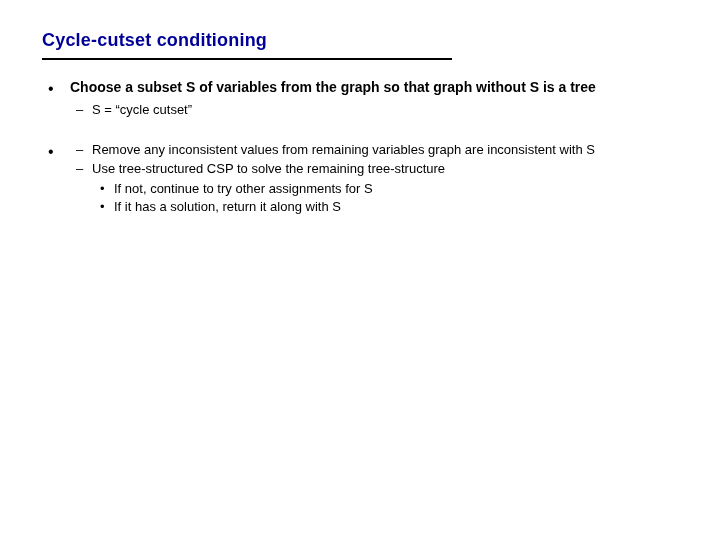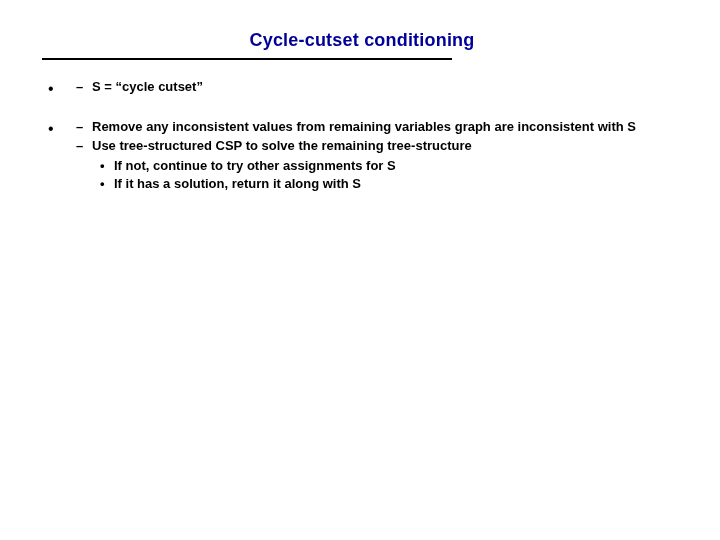--- a/index.html
+++ b/index.html
@@ -16,21 +16,20 @@
   .slide {
     box-sizing: border-box;
     padding: 28px 38px 20px 42px;
   }
   .title {
     color: #000099;
     font-weight: bold;
     font-size: 18px;
     letter-spacing: 0.2px;
     margin-bottom: 6px;
-    text-align: center;
   }
   .rule {
     border: none;
     border-top: 2px solid #000000;
     width: 410px;
     margin: 0 0 18px 0;
   }
   .bullets {
     margin: 0;
     padding: 0;
@@ -49,21 +48,21 @@
     top: 0;
     font-size: 16px;
   }
   .bold {
     font-weight: bold;
   }
   .sub {
     margin: 4px 0 0 0;
     padding: 0;
     list-style: none;
-    font-weight: bold;
+    font-weight: normal;
     font-size: 13px;
   }
   .sub > li {
     position: relative;
     padding-left: 22px;
     margin-top: 2px;
   }
   .sub > li::before {
     content: "\2013";
     position: absolute;
@@ -92,20 +91,21 @@
 </head>
 <body>
 
 <div class="slide">
   <div class="title">Cycle-cutset conditioning</div>
   <hr class="rule">
 
   <ul class="bullets">
 
     <li>
+      <span class="bold">Choose a subset S of variables from the graph so that graph without S is a tree</span>
       <ul class="sub">
         <li>
           <span>S = “cycle cutset”</span>
         </li>
       </ul>
     </li>
 
     <li>
       <ul class="sub">
         <li>

